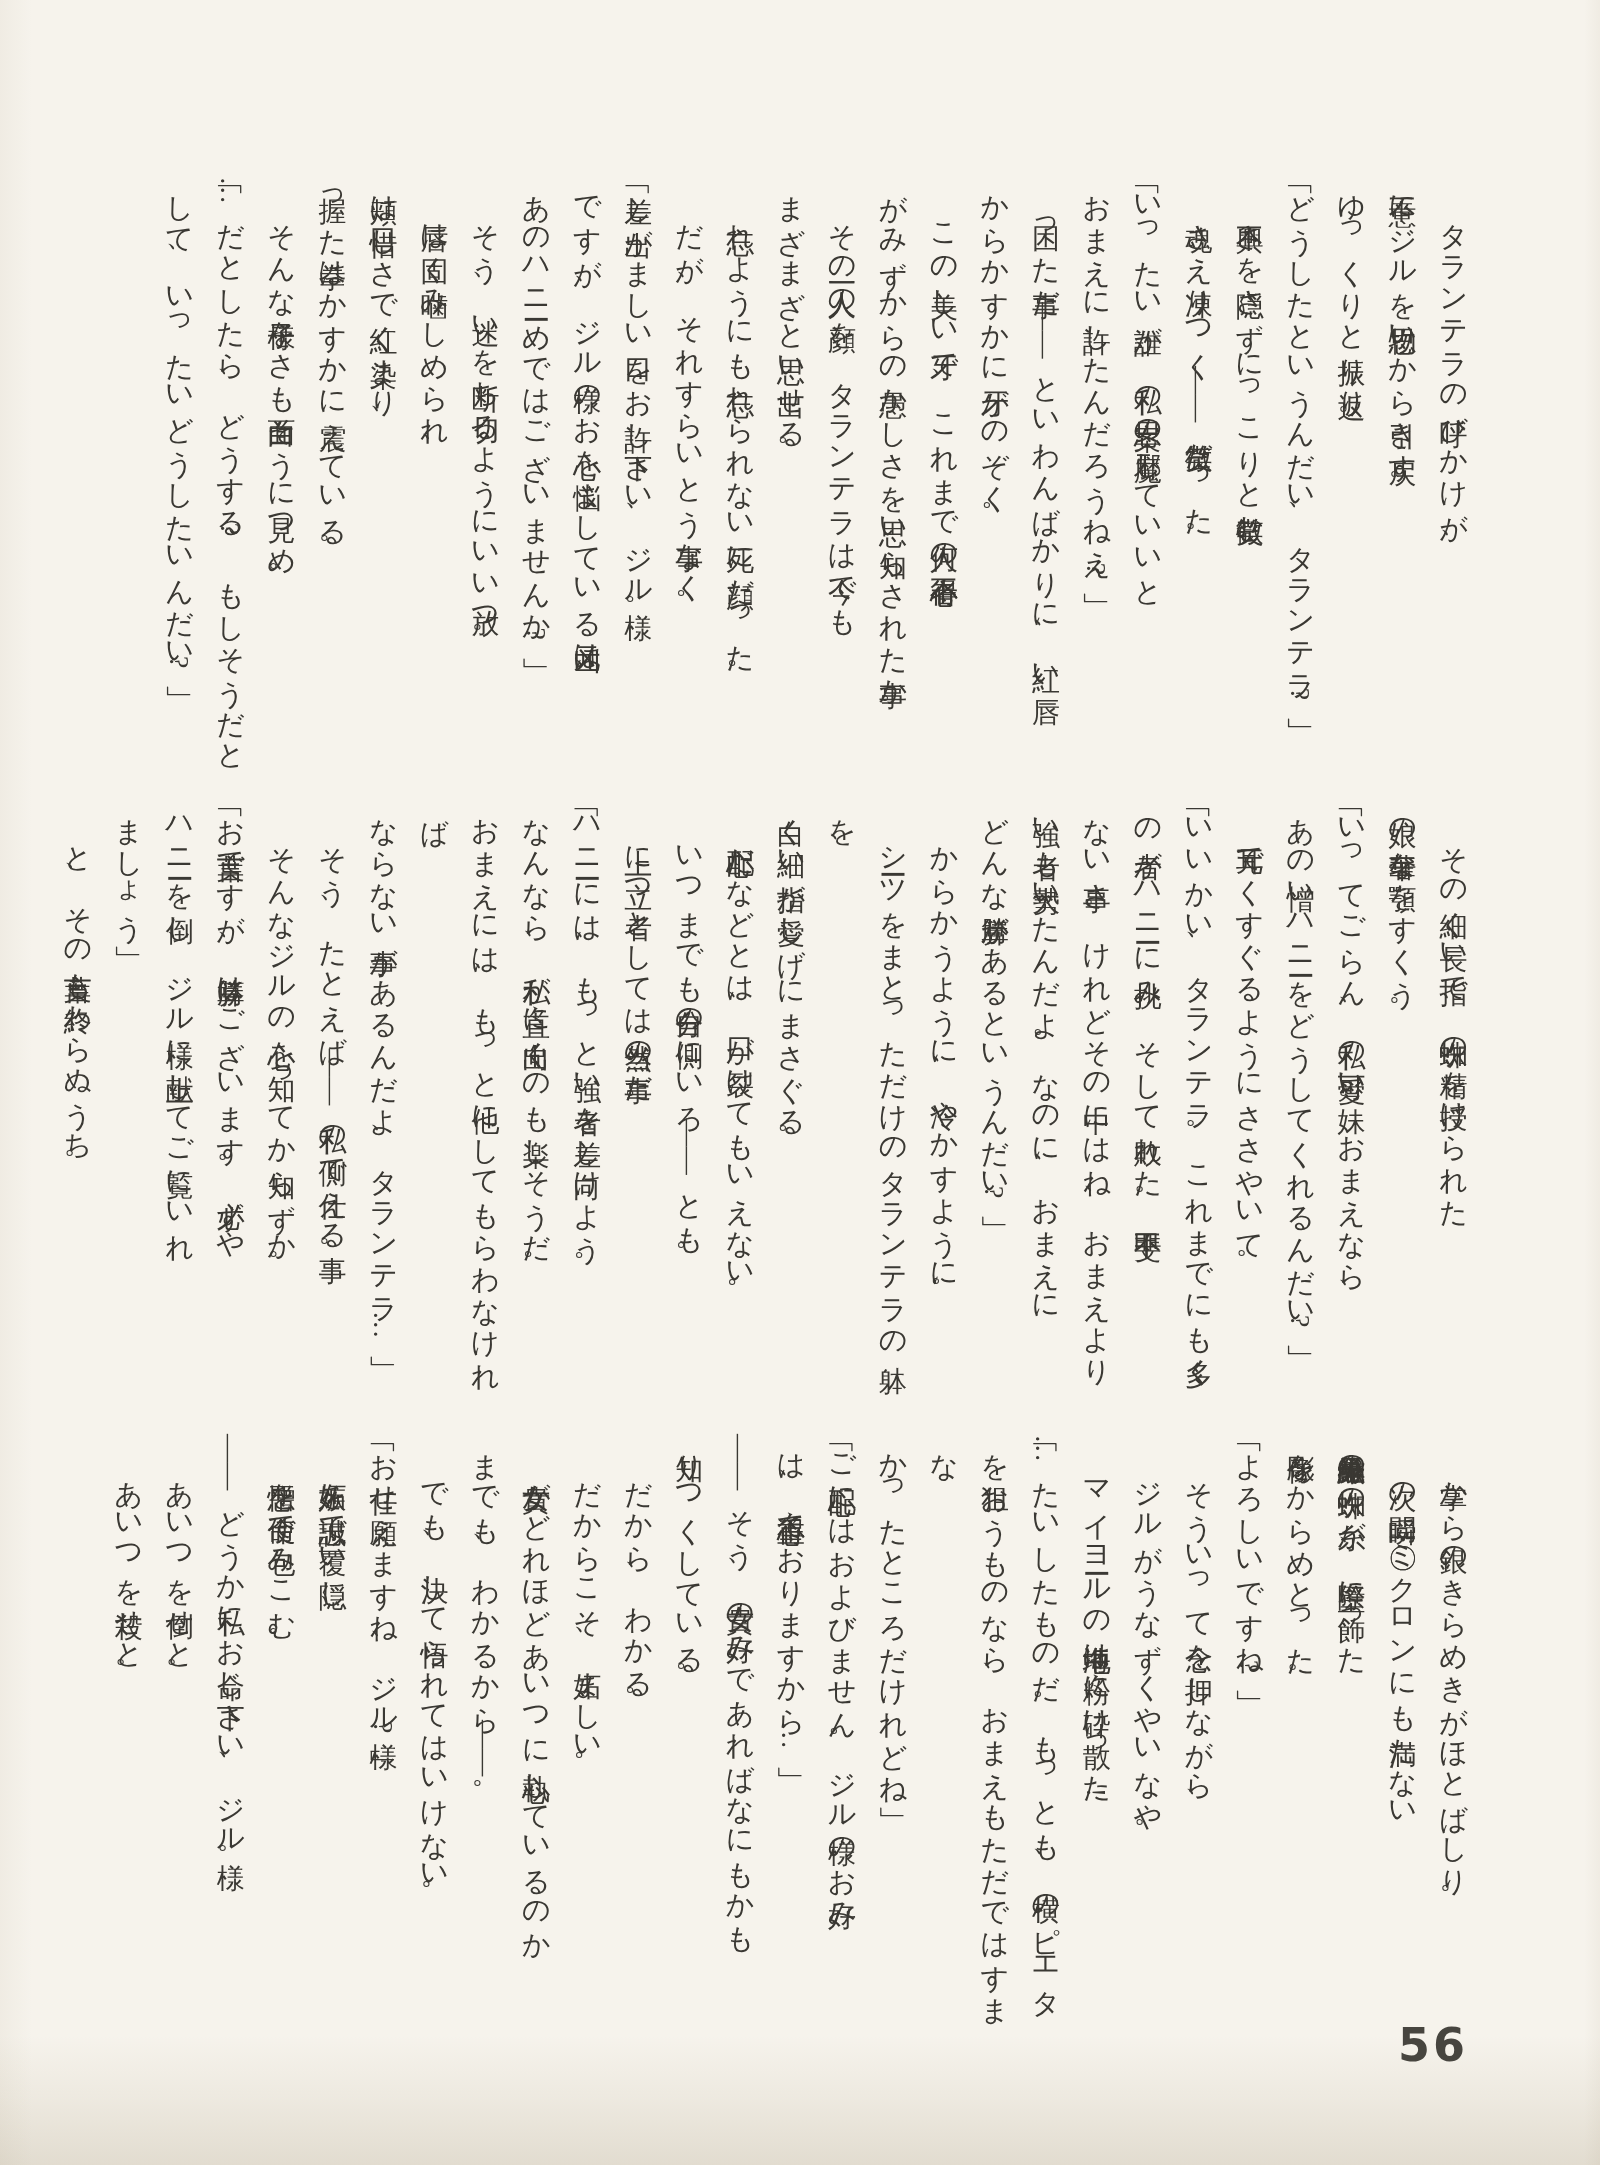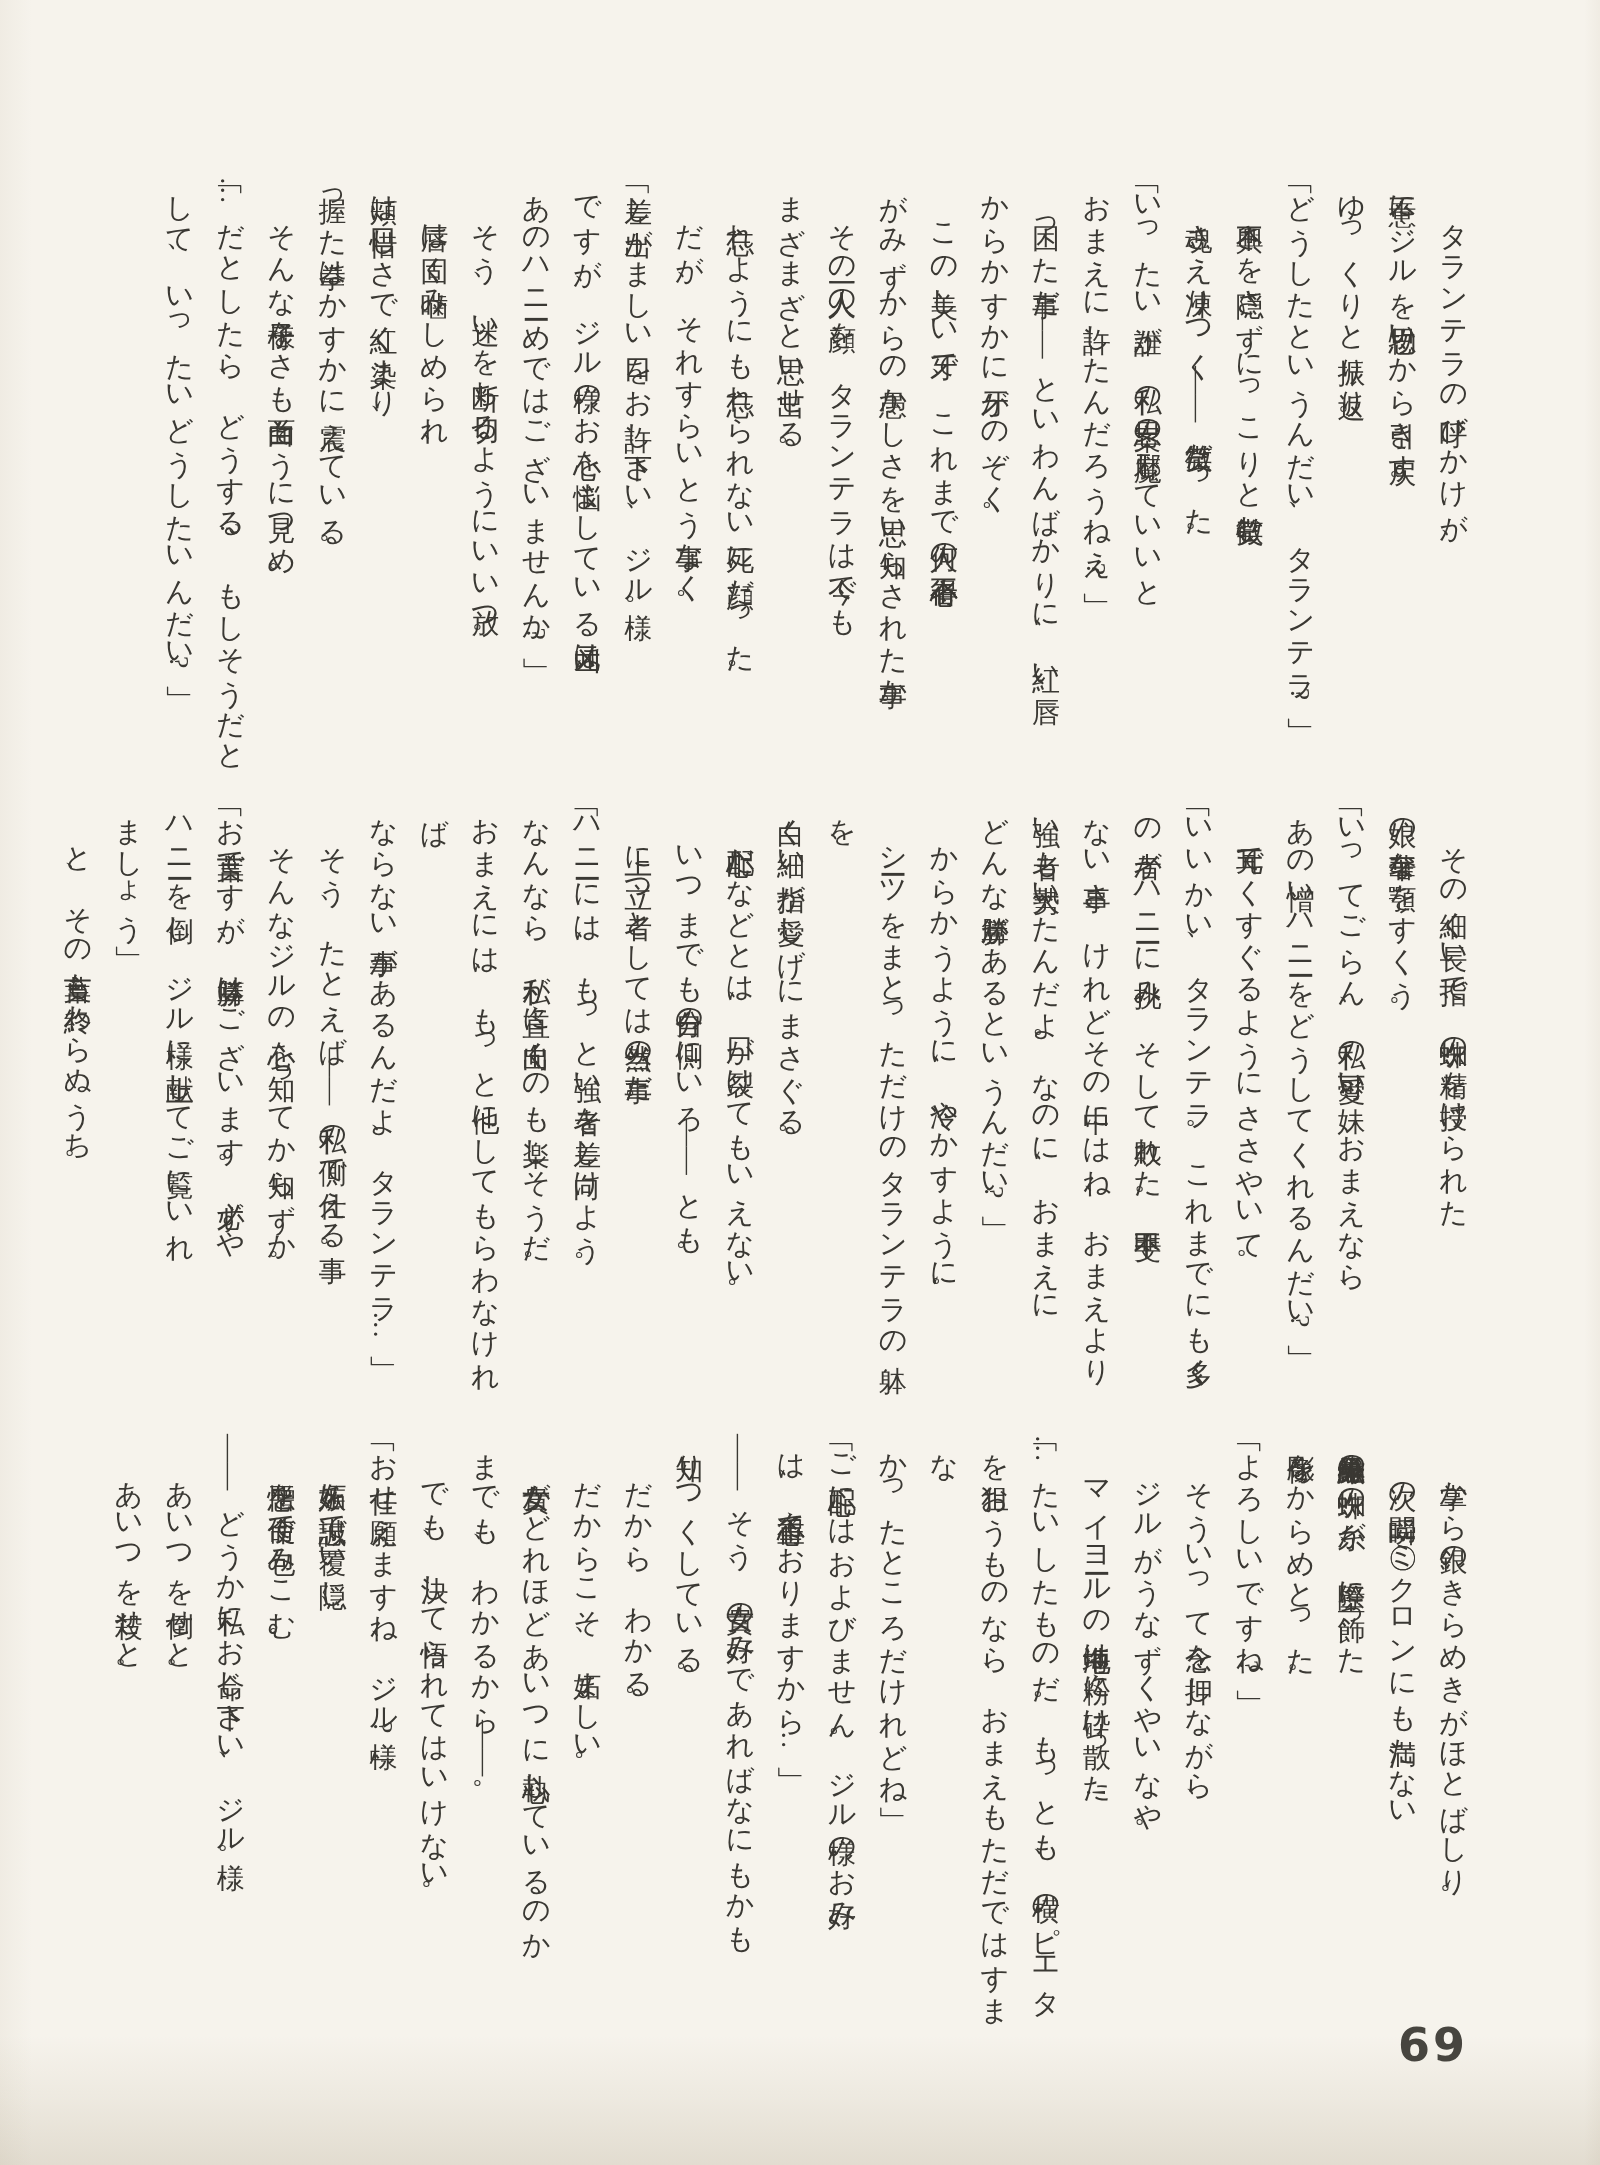--- a/index.html
+++ b/index.html
@@ -137,15 +137,15 @@
 　貴女がどれほどあいつに執心しているのか
 までも、わかるから――。
 　でも、決して悟られてはいけない。
 「お任せ願えますね、ジル様?」
 　嫉妬を忠誠で覆い隠し、
 　憎悪を使命で包みこむ。
 ――どうか私にお命じ下さい、ジル様。
 　あいつを倒せと。
 　あいつを殺せと。</div>
 
-  <div class="page-number">69</div>
+  <div class="page-number">56</div>
 
 </div>
 
 </body></html>

